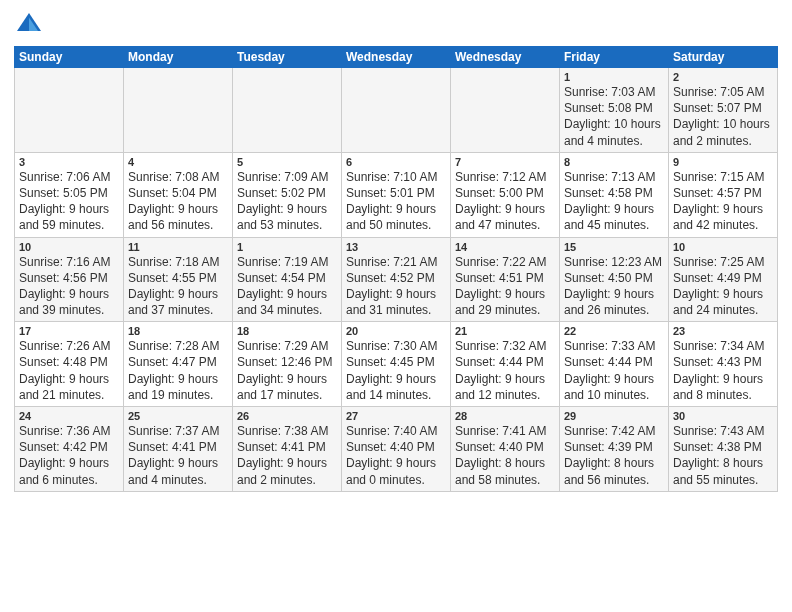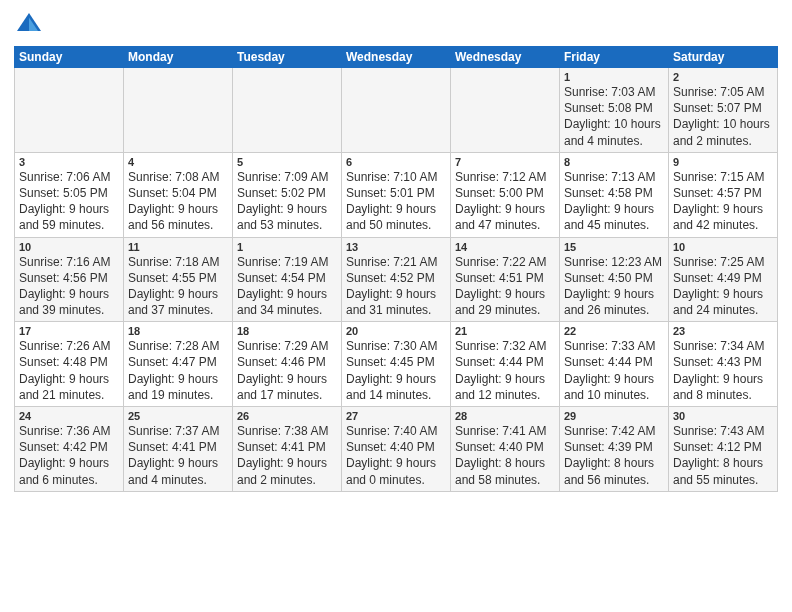--- a/index.html
+++ b/index.html
@@ -248,21 +248,21 @@
           </td>
           <td>
             <span class="day-num">18</span>
             <div class="day-info">Sunrise: 7:28 AM
 Sunset: 4:47 PM
 Daylight: 9 hours and 19 minutes.</div>
           </td>
           <td>
             <span class="day-num">18</span>
             <div class="day-info">Sunrise: 7:29 AM
-Sunset: 4:46 PM
+Sunset: 12:46 PM
 Daylight: 9 hours and 17 minutes.</div>
           </td>
           <td>
             <span class="day-num">20</span>
             <div class="day-info">Sunrise: 7:30 AM
 Sunset: 4:45 PM
 Daylight: 9 hours and 14 minutes.</div>
           </td>
           <td>
             <span class="day-num">21</span>
@@ -316,19 +316,19 @@
           </td>
           <td>
             <span class="day-num">29</span>
             <div class="day-info">Sunrise: 7:42 AM
 Sunset: 4:39 PM
 Daylight: 8 hours and 56 minutes.</div>
           </td>
           <td>
             <span class="day-num">30</span>
             <div class="day-info">Sunrise: 7:43 AM
-Sunset: 4:12 PM
+Sunset: 4:38 PM
 Daylight: 8 hours and 55 minutes.</div>
           </td>
         </tr>
       </tbody>
   </table>
 </div>
 
 </body></html>

